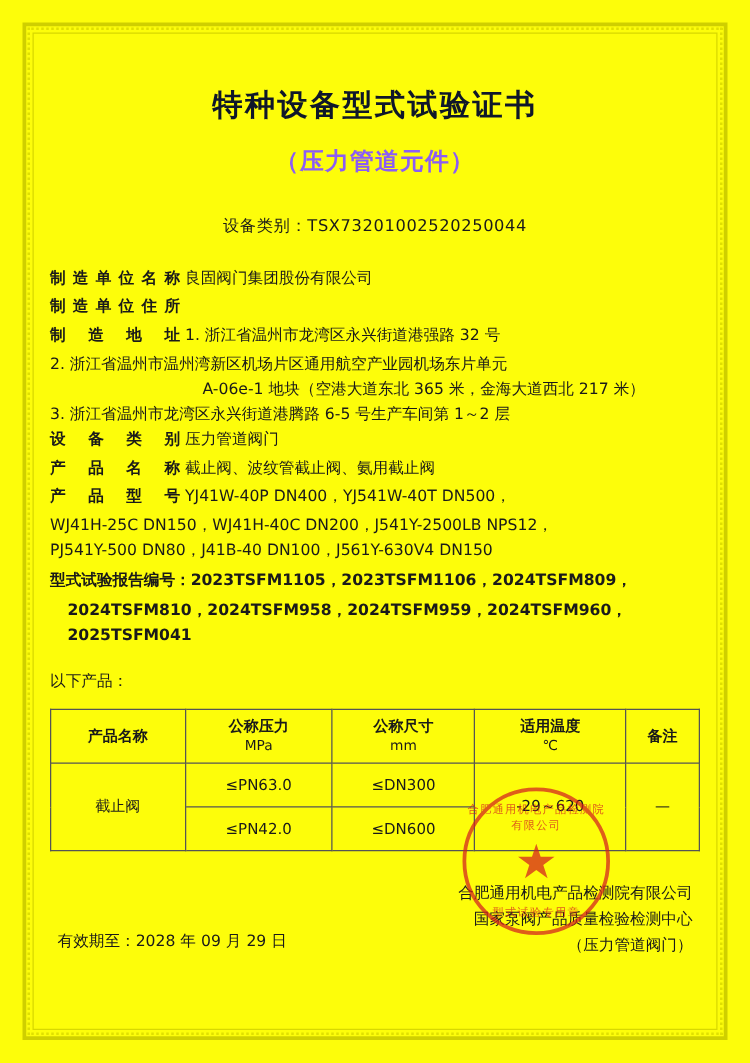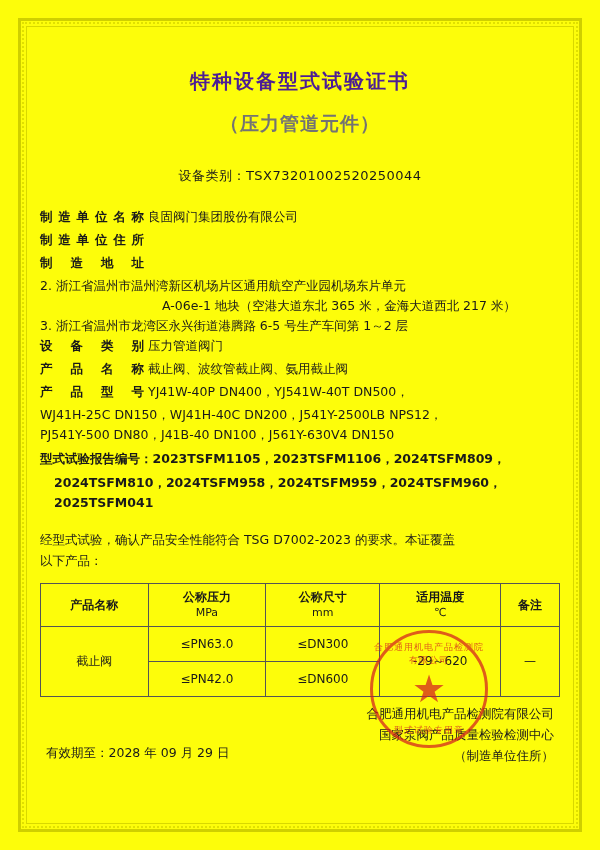--- a/index.html
+++ b/index.html
@@ -39,33 +39,33 @@
     left: 22px; top: 22px; right: 22px; bottom: 22px;
     border: 2px dotted #e0e000;
     box-sizing: border-box;
   }
   .content {
     position: absolute;
     left: 40px; top: 40px; right: 40px; bottom: 40px;
   }
   .title {
     text-align: center;
-    font-size: 20px;
+    font-size: 24px;
     font-weight: bold;
     letter-spacing: 2px;
     margin-top: 28px;
-    color: #4c1d95;
+    color: #0f172a;
   }
   .subtitle {
     text-align: center;
     font-size: 19px;
     font-weight: bold;
     letter-spacing: 1px;
     margin-top: 16px;
-    color: #737373;
+    color: #8b5cf6;
   }
   .certno {
     text-align: center;
     font-size: 13px;
     margin-top: 30px;
     letter-spacing: 0.5px;
   }
   .fields {
     margin-top: 22px;
     font-size: 12.5px;
@@ -202,20 +202,21 @@
         <div class="lbl">制造单位名称</div>
         <div class="val">良固阀门集团股份有限公司</div>
       </div>
 
       <div class="row">
         <div class="lbl">制造单位住所</div>
       </div>
 
       <div class="row">
         <div class="lbl">制造地址</div>
+        <div class="val">1. 浙江省温州市龙湾区永兴街道港强路 32 号</div>
       </div>
       <div>2. 浙江省温州市温州湾新区机场片区通用航空产业园机场东片单元</div>
       <div class="cont2">A-06e-1 地块（空港大道东北 365 米，金海大道西北 217 米）</div>
       <div>3. 浙江省温州市龙湾区永兴街道港腾路 6-5 号生产车间第 1～2 层</div>
 
       <div class="row">
         <div class="lbl">设备类别</div>
         <div class="val">压力管道阀门</div>
       </div>
 
@@ -233,21 +234,20 @@
       <div>PJ541Y-500 DN80，J41B-40 DN100，J561Y-630V4 DN150</div>
 
       <div class="report-line">
         <span>型式试验报告编号：</span><span>2023TSFM1105，2023TSFM1106，2024TSFM809，</span>
       </div>
       <div class="report-line report-cont">2024TSFM810，2024TSFM958，2024TSFM959，2024TSFM960，2025TSFM041</div>
 
     </div>
 
     <div class="statement">
-      <div>经型式试验，确认产品安全性能符合 TSG D7002-2023 的要求。本证覆盖</div>
       <div>以下产品：</div>
     </div>
 
     <table class="spec">
       <thead>
         <tr>
           <th>
             <span>产品名称</span>
             <span class="unit"></span>
           </th>
@@ -284,21 +284,21 @@
       </tbody>
     </table>
 
     <div class="footer-left">
       <span>有效期至：</span><span>2028 年 09 月 29 日</span>
     </div>
 
     <div class="footer-right">
       <div>合肥通用机电产品检测院有限公司</div>
       <div>国家泵阀产品质量检验检测中心</div>
-      <div>（制造单位住所）</div>
+      <div>（压力管道阀门）</div>
     </div>
 
     <div class="seal">
       <div class="seal-text-top">合肥通用机电产品检测院有限公司</div>
       <div class="star">★</div>
       <div class="seal-text-bottom">型式试验专用章</div>
     </div>
 
   </div>
 </div>

